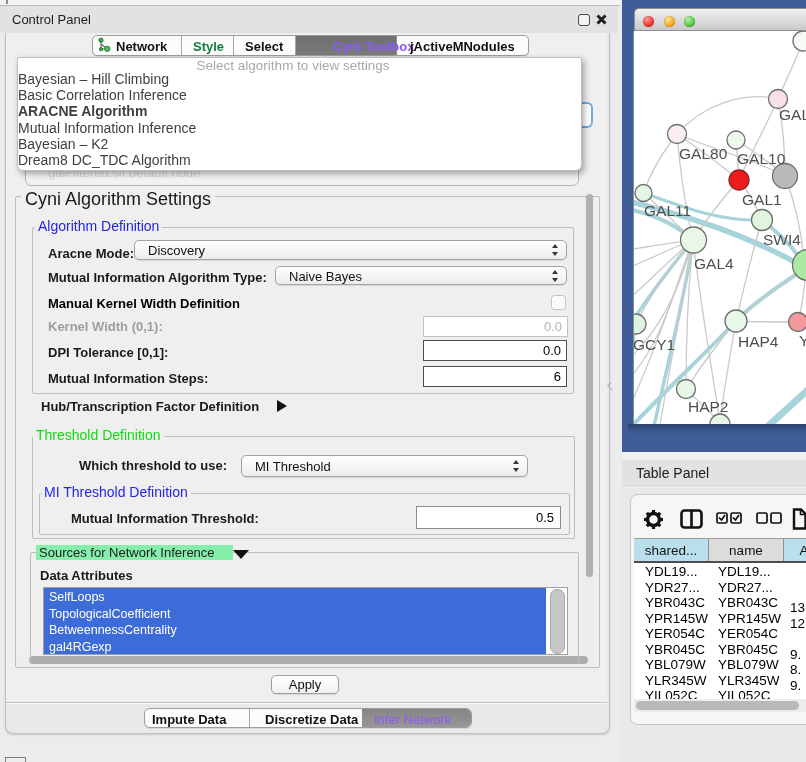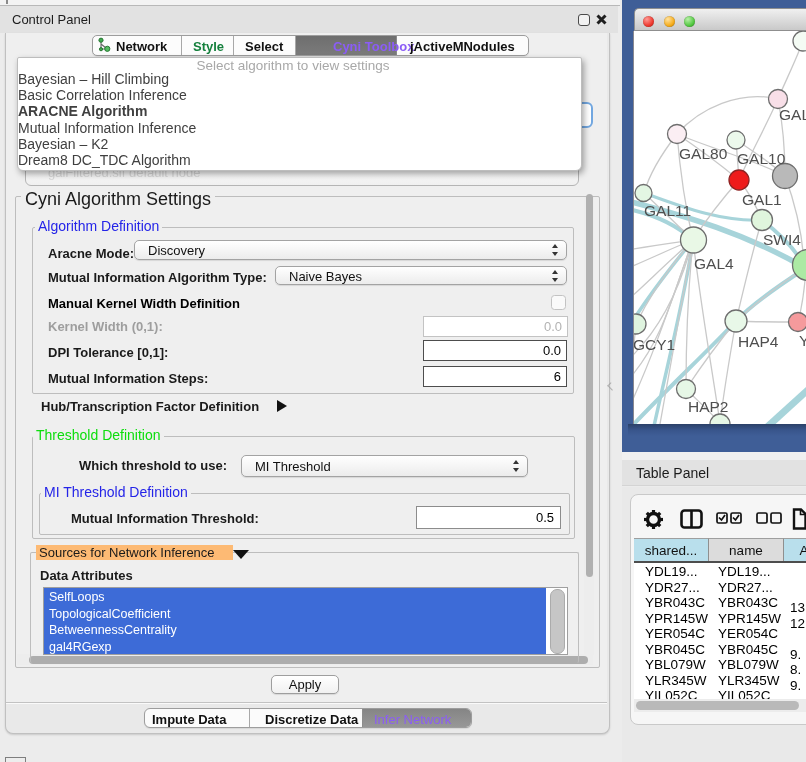--- a/index.html
+++ b/index.html
@@ -101,21 +101,21 @@
     <span class="spin"></span>
   </div>
 
 <div class="a etch" style="left:39px;top:493px;width:529px;height:40px;"></div>
 <div class="a gtitle" style="left:41px;top:485px;color:#2424e8;background:#efefef;font-size:14px;">MI Threshold Definition</div>
 
 <div class="lbl" style="left:63px;top:511px;margin-left:8px;">Mutual Information Threshold:</div>
 <div class="fld" style="left:416px;top:506px;width:137px;height:21px;border:1px solid #8c8c8c;color:#000;padding-right:6px;line-height:21px;box-sizing:content-box;">0.5</div>
 
 <div class="a etch" style="left:30px;top:552px;width:547px;height:110px;border-bottom:none;"></div>
-<div class="a" style="left:36px;top:545px;background:#fdba74;padding:0 18px 0 3px;font-size:13px;color:#1a1a1a;">Sources for Network Inference</div>
+<div class="a" style="left:36px;top:545px;background:#86efac;padding:0 18px 0 3px;font-size:13px;color:#1a1a1a;">Sources for Network Inference</div>
 <div class="a" style="left:233px;top:550px;width:0;height:0;border-left:8px solid transparent;border-right:8px solid transparent;border-top:9px solid #111;"></div>
 
 <div class="lbl" style="left:40px;top:568px;">Data Attributes</div>
 
 <div class="a" style="left:43px;top:587px;width:523px;height:66px;border:1px solid #9f9f9f;background:#ffffff;overflow:hidden;">
   <div style="position:absolute;left:0;top:0;width:502px;height:100px;background:#3d6bd7;"></div>
   <div style="position:absolute;left:5px;top:1px;font-size:12.5px;color:#fff;line-height:16.6px;">SelfLoops<br>TopologicalCoefficient<br>BetweennessCentrality<br>gal4RGexp</div>
   <div style="position:absolute;right:2px;top:1px;width:13px;height:63px;background:#c6c6c6;border-radius:7px;border:1px solid #ababab;"></div>
 </div>
 

